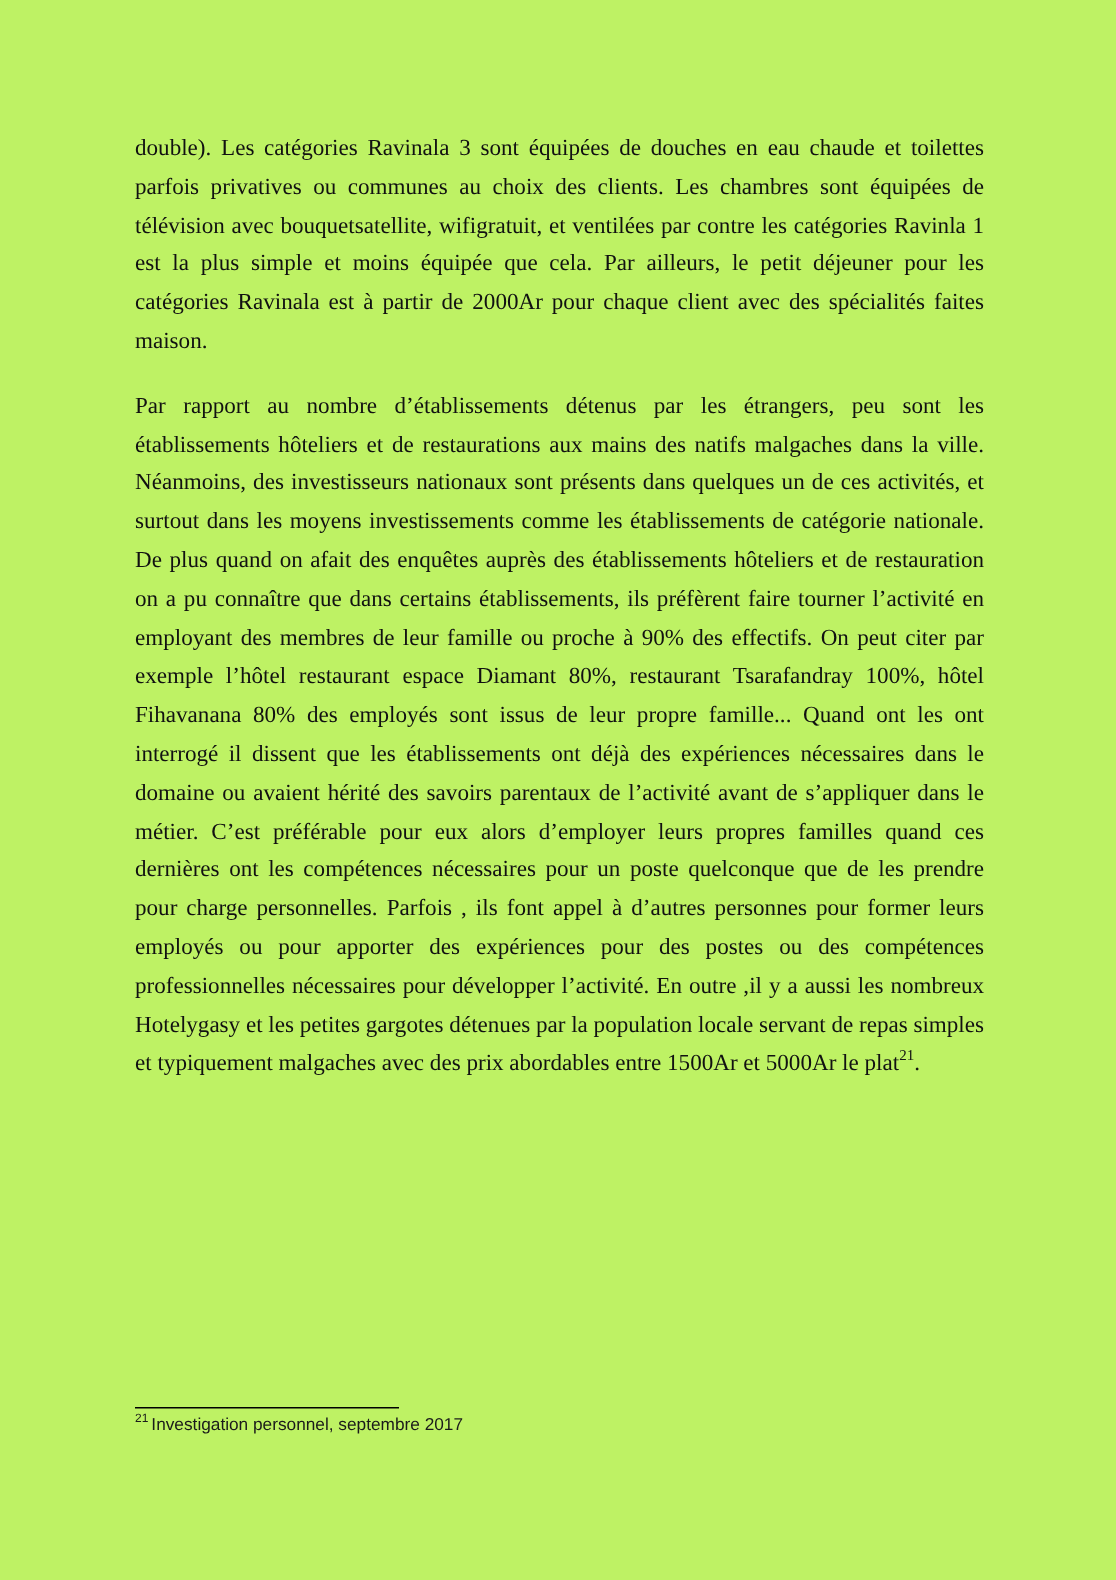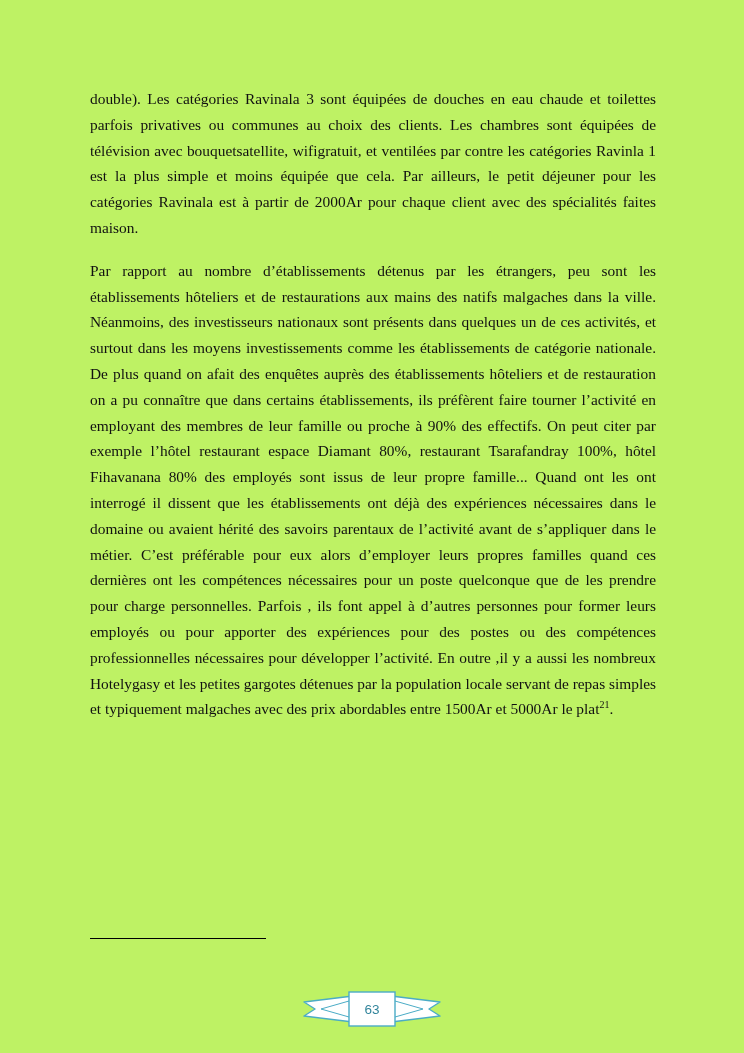--- a/index.html
+++ b/index.html
@@ -87,30 +87,17 @@
 
 <div class="page">
 
   <div class="content">
     <p class="para">double). Les catégories Ravinala 3 sont équipées de douches en eau chaude et toilettes parfois privatives ou communes au choix des clients. Les chambres sont équipées de télévision avec bouquetsatellite, wifigratuit, et ventilées par contre les catégories  Ravinla 1 est la  plus simple et moins équipée que cela. Par ailleurs, le petit déjeuner pour  les catégories Ravinala est à partir de 2000Ar pour chaque client avec des spécialités faites maison.</p>
     <p class="para"><span>Par rapport au nombre d’établissements détenus par les étrangers, peu sont les établissements hôteliers et de restaurations aux mains des natifs malgaches dans la ville. Néanmoins, des investisseurs nationaux sont présents dans quelques un de ces activités, et surtout dans les moyens investissements comme les établissements de catégorie nationale. De plus quand on afait des enquêtes auprès des établissements hôteliers et de restauration on a pu connaître que dans certains établissements, ils préfèrent faire tourner l’activité en employant des membres de leur famille ou proche à 90% des effectifs. On peut citer par exemple l’hôtel restaurant espace Diamant 80%, restaurant Tsarafandray 100%, hôtel Fihavanana  80% des employés sont issus de leur propre famille... Quand ont les ont interrogé il dissent que les établissements ont déjà des expériences nécessaires dans le domaine ou avaient hérité des savoirs parentaux de l’activité avant de s’appliquer dans le métier. C’est préférable pour eux alors d’employer leurs propres familles quand ces dernières ont les compétences nécessaires pour un poste quelconque que de les prendre pour charge personnelles. Parfois , ils font appel à d’autres personnes  pour former leurs employés ou pour apporter des expériences pour des postes ou des compétences professionnelles  nécessaires pour développer l’activité. En outre ,il y a aussi les nombreux Hotelygasy et les petites gargotes détenues par la population locale servant de repas simples et typiquement malgaches avec des prix abordables entre 1500Ar et 5000Ar le plat</span><sup class="ref">21</sup><span>.</span></p>
   </div>
 
   <div class="footnote-area">
     <div class="footnote-rule"></div>
+    <div class="footnote"><sup>21</sup><span>Investigation personnel, septembre 2017</span></div>
   </div>
 
-  <div class="page-number-banner">
-    <svg viewBox="0 0 150 42" xmlns="http://www.w3.org/2000/svg">
-
-      <path d="M56 8 L7 14 L18 21 L7 28 L56 34 Z" fill="#ffffff" stroke="#4bacc6" stroke-width="1.4" stroke-linejoin="round"></path>
-
-      <path d="M94 8 L143 14 L132 21 L143 28 L94 34 Z" fill="#ffffff" stroke="#4bacc6" stroke-width="1.4" stroke-linejoin="round"></path>
-
-      <path d="M52 13 L24 21 L52 29" fill="none" stroke="#4bacc6" stroke-width="1"></path>
-      <path d="M98 13 L126 21 L98 29" fill="none" stroke="#4bacc6" stroke-width="1"></path>
-
-      <rect x="52" y="4" width="46" height="34" fill="#ffffff" stroke="#4bacc6" stroke-width="1.4"></rect>
-    </svg>
-    <span class="page-number" style="color:#31849b;">63</span>
-  </div>
 
 </div>
 
 </body></html>

